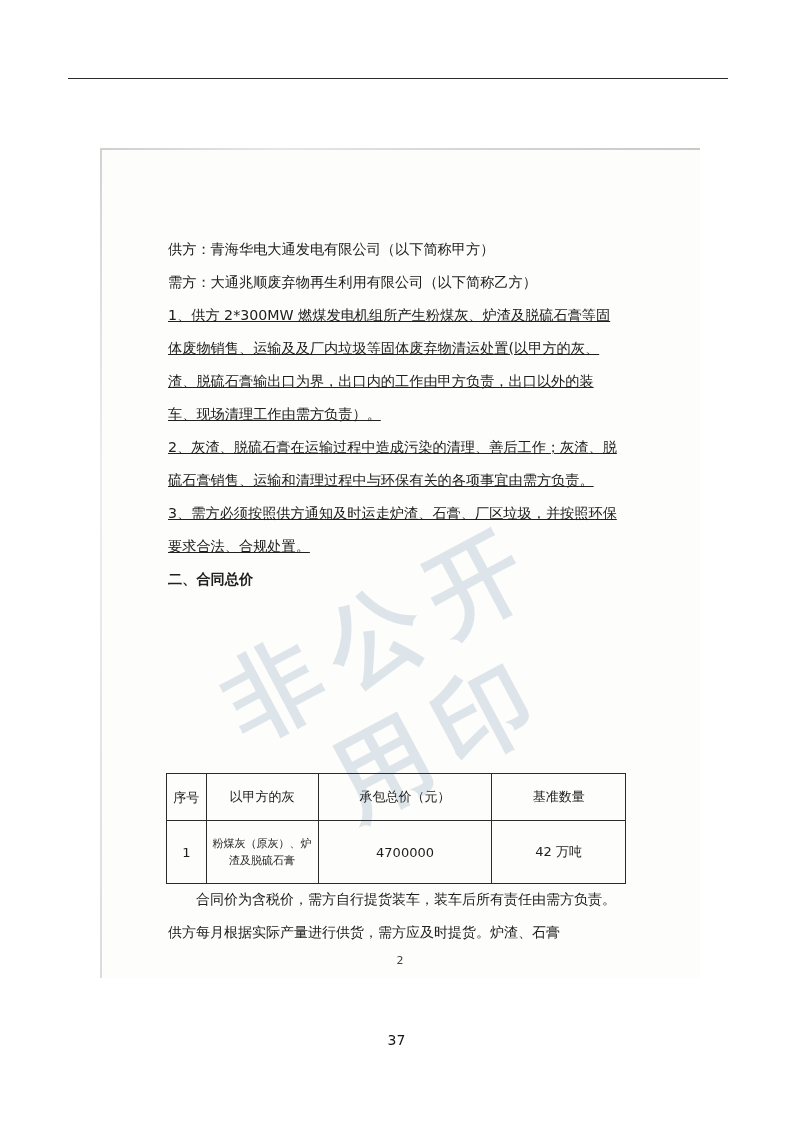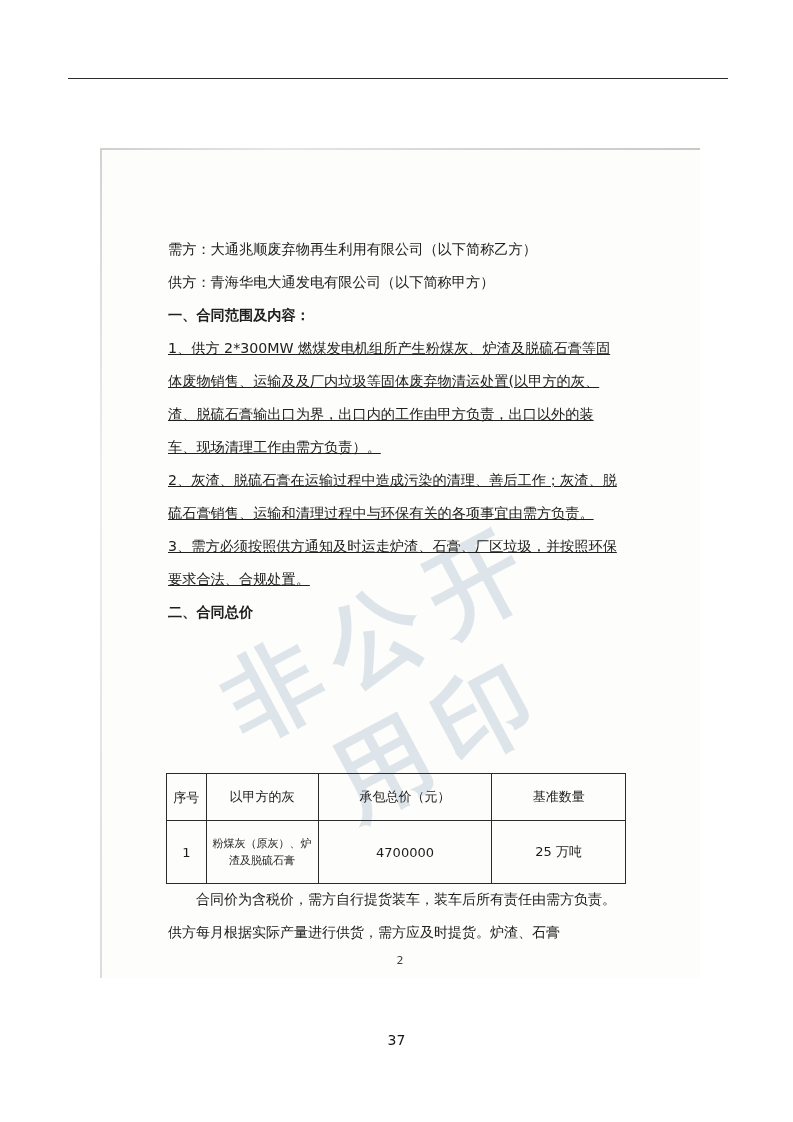--- a/index.html
+++ b/index.html
@@ -183,44 +183,43 @@
   <div class="sheet">
     <div class="sheet-edge-top"></div>
     <div class="sheet-edge-left"></div>
 
     <div class="watermark">
       <div>非公开</div>
       <div class="wm-line2">用印</div>
     </div>
 
     <div class="body-text">
+      <p>供方：青海华电大通发电有限公司（以下简称甲方）</p>
       <p>需方：大通兆顺废弃物再生利用有限公司（以下简称乙方）</p>
-      <p>供方：青海华电大通发电有限公司（以下简称甲方）</p>
-      <p class="bold-head">一、合同范围及内容：</p>
       <p class="para-block">1、供方 2*300MW 燃煤发电机组所产生粉煤灰、炉渣及脱硫石膏等固体废物销售、运输及及厂内垃圾等固体废弃物清运处置(以甲方的灰、渣、脱硫石膏输出口为界，出口内的工作由甲方负责，出口以外的装车、现场清理工作由需方负责）。</p>
       <p class="para-block">2、灰渣、脱硫石膏在运输过程中造成污染的清理、善后工作；灰渣、脱硫石膏销售、运输和清理过程中与环保有关的各项事宜由需方负责。</p>
       <p class="para-block">3、需方必须按照供方通知及时运走炉渣、石膏、厂区垃圾，并按照环保要求合法、合规处置。</p>
       <p class="bold-head">二、合同总价</p>
     </div>
 
     <table class="contract-table">
       <thead>
         <tr>
           <th class="col-no th-no">序号</th>
           <th class="col-name">以甲方的灰</th>
           <th class="col-price">承包总价（元）</th>
           <th class="col-qty">基准数量</th>
         </tr>
       </thead>
       <tbody>
         <tr>
           <td>1</td>
           <td class="cell-name">粉煤灰（原灰）、炉渣及脱硫石膏</td>
           <td>4700000</td>
-          <td>25 万吨</td>
+          <td>42 万吨</td>
         </tr>
       </tbody>
     </table>
 
     <div class="tail-text">
       <p class="indent2">合同价为含税价，需方自行提货装车，装车后所有责任由需方负责。供方每月根据实际产量进行供货，需方应及时提货。炉渣、石膏</p>
     </div>
 
     <div class="inner-page-num">2</div>
   </div>

